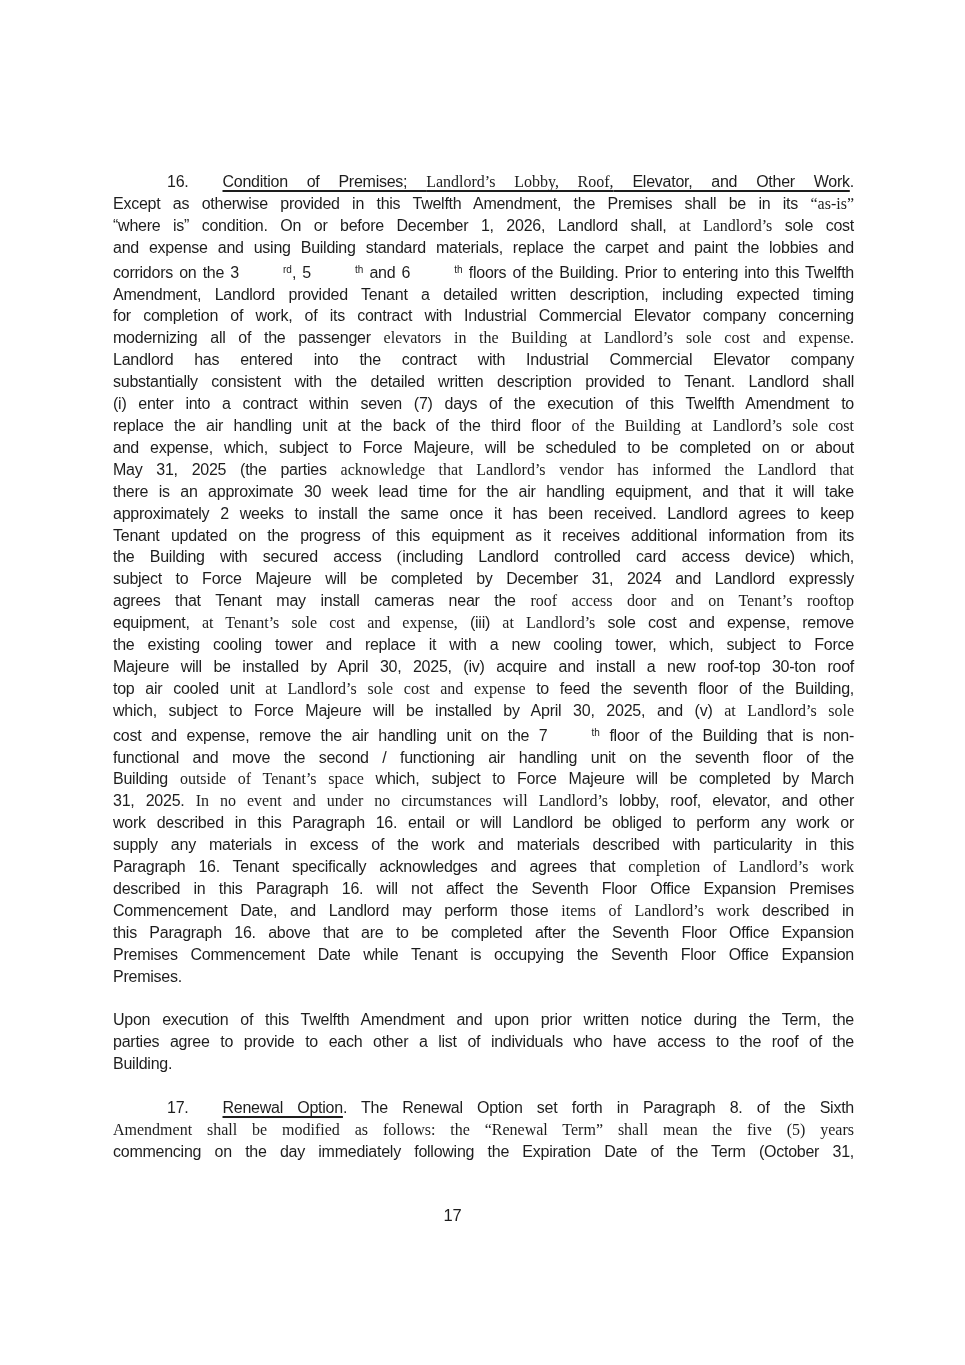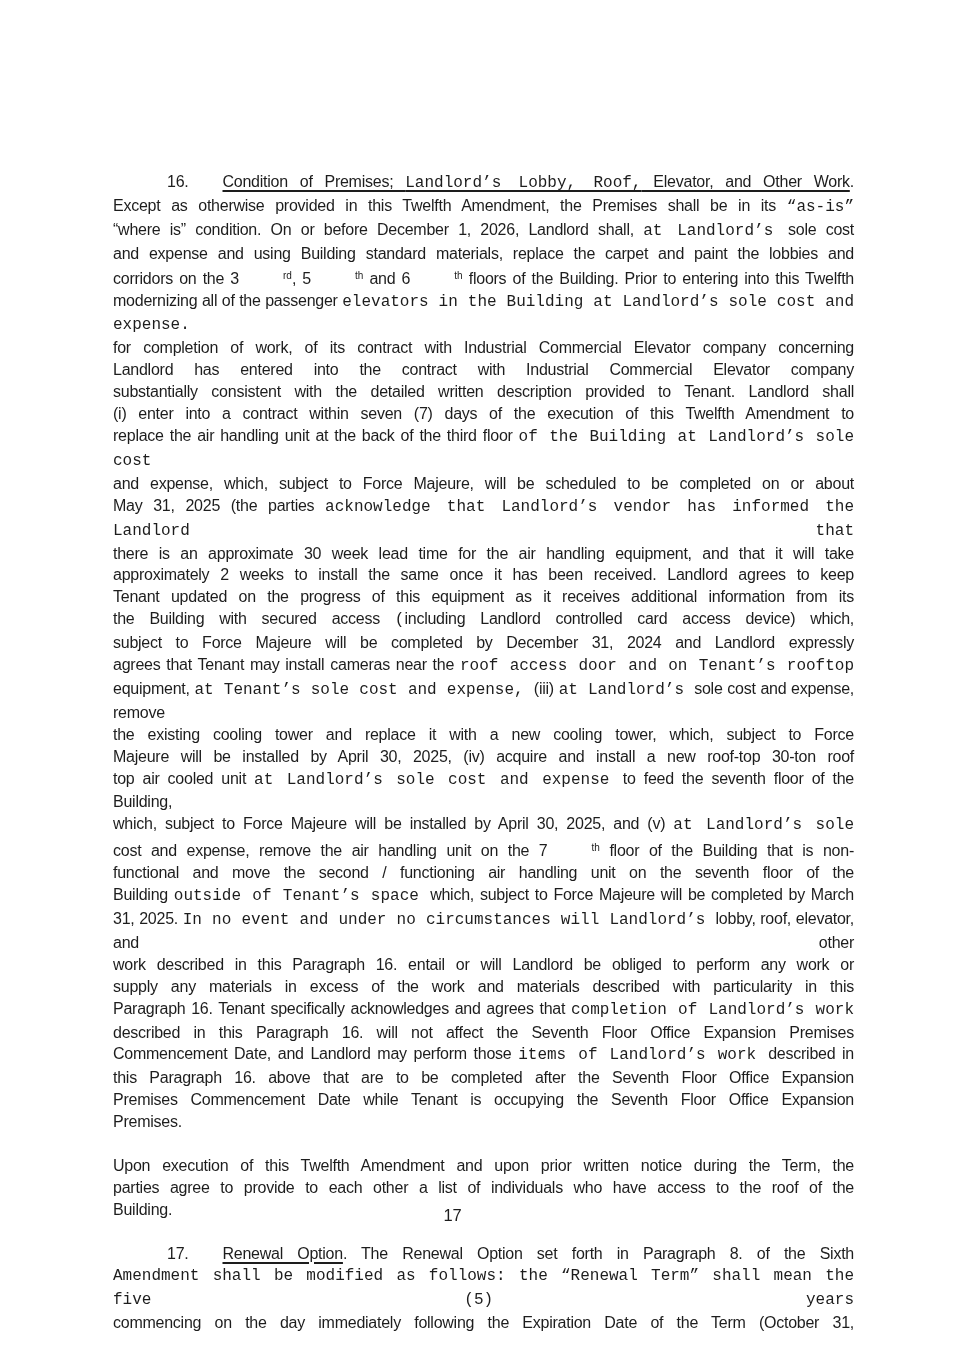--- a/index.html
+++ b/index.html
@@ -22,21 +22,21 @@
   .para:last-child { margin-bottom: 0; }
   .line {
     line-height: 21.9px;
     font-size: 16px;
     letter-spacing: -0.25px;
     text-align: justify;
     text-align-last: justify;
   }
   .line.last { text-align-last: left; }
   .line.indent { padding-left: 54px; }
-  .serif { font-family: Liberation Mono, monospace; letter-spacing: 0; }
+  .serif { font-family: Liberation Serif, serif; letter-spacing: 0; }
   .u {
     text-decoration: underline;
     text-decoration-thickness: 1.5px;
     text-underline-offset: 3px;
   }
   .sup {
     font-size: 10px;
     vertical-align: 5px;
     letter-spacing: 0;
     margin-left: 44px;
@@ -56,22 +56,23 @@
 <body>
 
 <div class="page">
   <div class="doc">
       <div class="para">
         <div class="line indent"><span class="">16.</span><span class="tab"></span><span class="u">Condition of Premises; </span><span class="serif u">Landlord’s Lobby, Roof,</span><span class="u"> Elevator, and Other Work</span><span class="">.</span></div>
         <div class="line"><span class="">Except as otherwise provided in this Twelfth Amendment, the Premises shall be in its </span><span class="serif">“as-is”</span></div>
         <div class="line"><span class="">“where is” condition. On or before December 1, 2026, Landlord shall, </span><span class="serif">at Landlord’s </span><span class="">sole cost</span></div>
         <div class="line"><span class="">and expense and using Building standard materials, replace the carpet and paint the lobbies and</span></div>
         <div class="line"><span class="">corridors on the 3</span><span class="sup">rd</span><span class="">, 5</span><span class="sup">th</span><span class=""> and 6</span><span class="sup">th</span><span class=""> floors of the Building. Prior to entering into this Twelfth</span></div>
+        <div class="line"><span class="">Amendment, Landlord provided Tenant a detailed written description, including expected timing</span></div>
+        <div class="line"><span class="">for completion of work, of its contract with Industrial Commercial Elevator company concerning</span></div>
         <div class="line"><span class="">modernizing all of the passenger </span><span class="serif">elevators in the Building at Landlord’s sole cost and expense.</span></div>
-        <div class="line"><span class="">for completion of work, of its contract with Industrial Commercial Elevator company concerning</span></div>
         <div class="line"><span class="">Landlord has entered into the contract with Industrial Commercial Elevator company</span></div>
         <div class="line"><span class="">substantially consistent with the detailed written description provided to Tenant.  Landlord shall</span></div>
         <div class="line"><span class="">(i) enter into a contract within seven (7) days of the execution of this Twelfth Amendment to</span></div>
         <div class="line"><span class="">replace the air handling unit at the back of the third floor </span><span class="serif">of the Building at Landlord’s sole cost</span></div>
         <div class="line"><span class="">and expense, which, subject to Force Majeure, will be scheduled to be completed on or about</span></div>
         <div class="line"><span class="">May 31, 2025 (the parties </span><span class="serif">acknowledge that Landlord’s vendor has informed the Landlord that</span></div>
         <div class="line"><span class="">there is an approximate 30 week lead time for the air handling equipment, and that it will take</span></div>
         <div class="line"><span class="">approximately 2 weeks to install the same once it has been received. Landlord agrees to keep</span></div>
         <div class="line"><span class="">Tenant updated on the progress of this equipment as it receives additional information from its</span></div>
         <div class="line"><span class="">the Building with secured access </span><span class="serif">(</span><span class="">including Landlord controlled card access device) which,</span></div>

